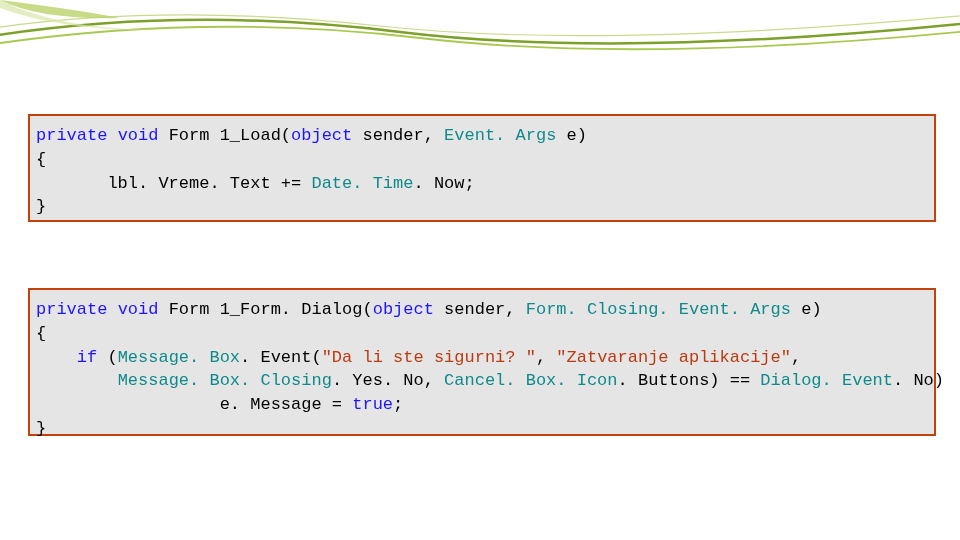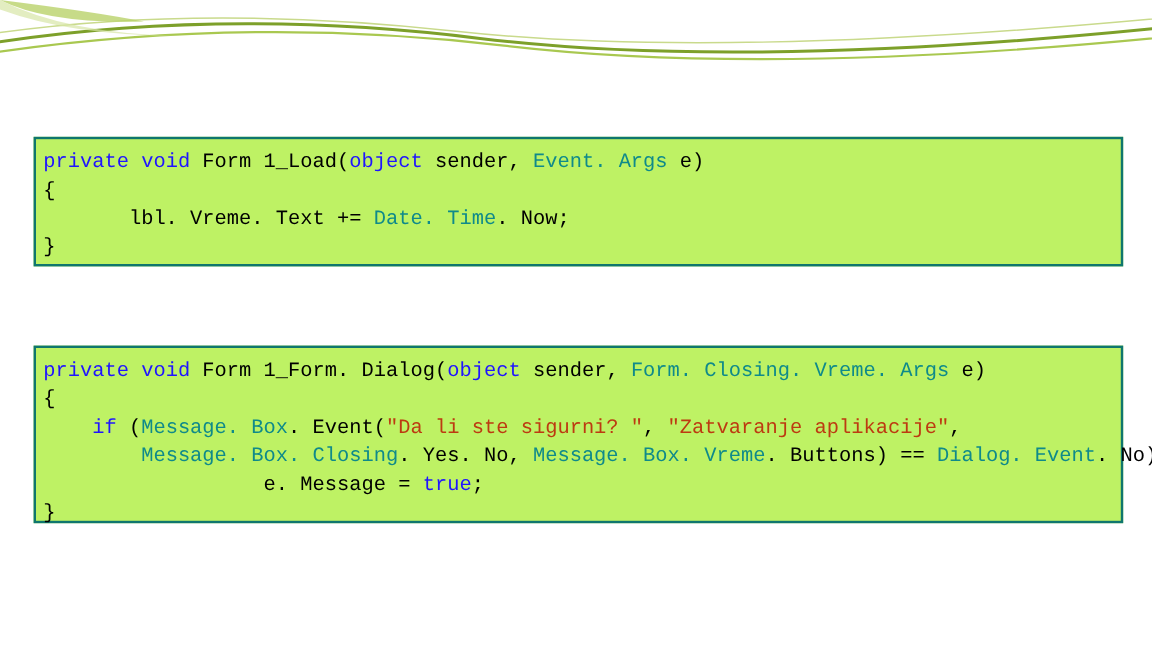--- a/index.html
+++ b/index.html
@@ -23,22 +23,22 @@
     position: absolute;
     top: 0;
     left: 0;
     width: 960px;
     height: 540px;
   }
   .code-block {
     position: absolute;
     left: 28px;
     right: 24px;
-    background: #bef264;
-    border: 2px solid #0f766e;
+    background: #e5e5e5;
+    border: 2px solid #c2410c;
     padding: 8px 4px 8px 6px;
     font-size: 17px;
     line-height: 1.4;
     color: #000;
     white-space: pre;
   }
   .block1 { top: 114px; height: 108px; }
   .block2 { top: 288px; height: 148px; }
   .kw { color: #1f14ff; } 
   .typ { color: #0f8a8a; } 
@@ -58,20 +58,20 @@
   </svg>
 </div>
 
 <div class="content">
 
   <div class="code-block block1"><span class="kw">private</span> <span class="kw">void</span><span class="plain"> Form 1_Load(</span><span class="kw">object</span><span class="plain"> sender, </span><span class="typ">Event. Args</span><span class="plain"> e)</span>
 <span class="plain">{</span>
 <span class="plain">       lbl. Vreme. Text += </span><span class="typ">Date. Time</span><span class="plain">. Now;</span>
 <span class="plain">}</span></div>
 
-  <div class="code-block block2"><span class="kw">private</span> <span class="kw">void</span><span class="plain"> Form 1_Form. Dialog(</span><span class="kw">object</span><span class="plain"> sender, </span><span class="typ">Form. Closing. Vreme. Args</span><span class="plain"> e)</span>
+  <div class="code-block block2"><span class="kw">private</span> <span class="kw">void</span><span class="plain"> Form 1_Form. Dialog(</span><span class="kw">object</span><span class="plain"> sender, </span><span class="typ">Form. Closing. Event. Args</span><span class="plain"> e)</span>
 <span class="plain">{</span>
 <span class="plain">    </span><span class="kw">if</span><span class="plain"> (</span><span class="typ">Message. Box</span><span class="plain">. Event(</span><span class="str">"Da li ste sigurni? "</span><span class="plain">, </span><span class="str">"Zatvaranje aplikacije"</span><span class="plain">,</span>
-<span class="plain">        </span><span class="typ">Message. Box. Closing</span><span class="plain">. Yes. No, </span><span class="typ">Message. Box. Vreme</span><span class="plain">. Buttons) == </span><span class="typ">Dialog. Event</span><span class="plain">. No)</span>
+<span class="plain">        </span><span class="typ">Message. Box. Closing</span><span class="plain">. Yes. No, </span><span class="typ">Cancel. Box. Icon</span><span class="plain">. Buttons) == </span><span class="typ">Dialog. Event</span><span class="plain">. No)</span>
 <span class="plain">                  e. Message = </span><span class="kw">true</span><span class="plain">;</span>
 <span class="plain">}</span></div>
 
 </div>
 
 </body></html>

